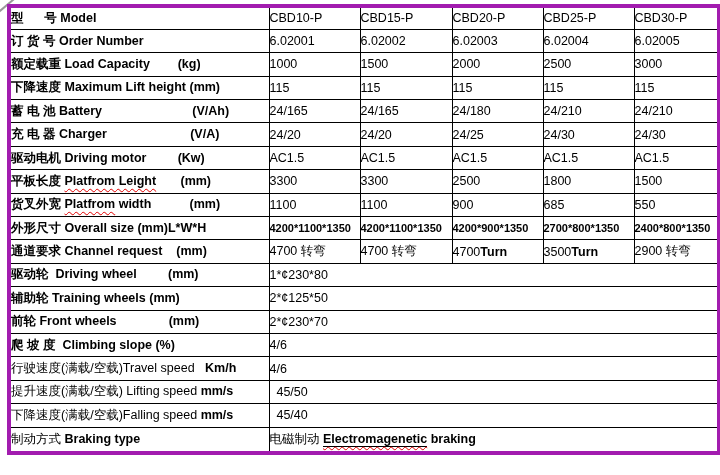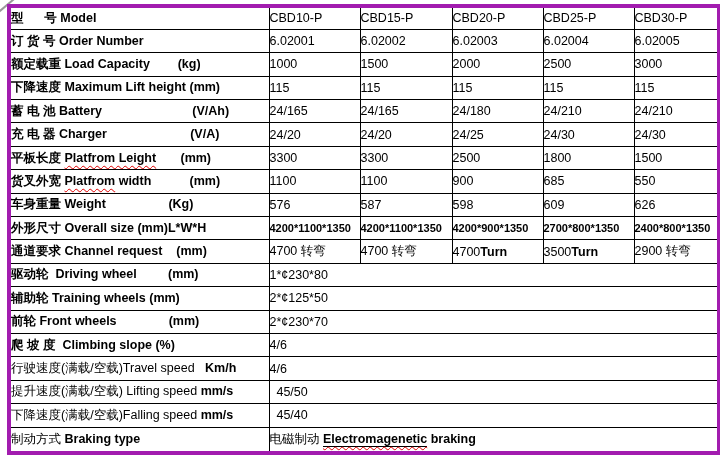--- a/index.html
+++ b/index.html
@@ -99,42 +99,42 @@
       </tr>
       <tr>
         <td class="label-cell"><span class="b">充 电 器 Charger                        (V/A)</span></td>
         <td class="value-cell"><span>24/20</span></td>
         <td class="value-cell"><span>24/20</span></td>
         <td class="value-cell"><span>24/25</span></td>
         <td class="value-cell"><span>24/30</span></td>
         <td class="value-cell"><span>24/30</span></td>
       </tr>
       <tr>
+        <td class="label-cell"><span class="b">驱动电机 Driving motor         (Kw)</span></td>
+        <td class="value-cell"><span>AC1.5</span></td>
+        <td class="value-cell"><span>AC1.5</span></td>
+        <td class="value-cell"><span>AC1.5</span></td>
+        <td class="value-cell"><span>AC1.5</span></td>
+        <td class="value-cell"><span>AC1.5</span></td>
+      </tr>
+      <tr>
         <td class="label-cell"><span class="b">平板长度 </span><span class="b sq">Platfrom Leight</span><span class="b">       (mm)</span></td>
         <td class="value-cell"><span>3300</span></td>
         <td class="value-cell"><span>3300</span></td>
         <td class="value-cell"><span>2500</span></td>
         <td class="value-cell"><span>1800</span></td>
         <td class="value-cell"><span>1500</span></td>
       </tr>
       <tr>
         <td class="label-cell"><span class="b">货叉外宽 </span><span class="b sq">Platfrom</span><span class="b"> width</span><span class="b">           (mm)</span></td>
         <td class="value-cell"><span>1100</span></td>
         <td class="value-cell"><span>1100</span></td>
         <td class="value-cell"><span>900</span></td>
         <td class="value-cell"><span>685</span></td>
         <td class="value-cell"><span>550</span></td>
-      </tr>
-      <tr>
-        <td class="label-cell"><span class="b">车身重量 Weight                  (Kg)</span></td>
-        <td class="value-cell"><span>576</span></td>
-        <td class="value-cell"><span>587</span></td>
-        <td class="value-cell"><span>598</span></td>
-        <td class="value-cell"><span>609</span></td>
-        <td class="value-cell"><span>626</span></td>
       </tr>
       <tr class="smallvals">
         <td class="label-cell"><span class="b">外形尺寸 Overall size (mm)L*W*H</span></td>
         <td class="value-cell"><span>4200*1100*1350</span></td>
         <td class="value-cell"><span>4200*1100*1350</span></td>
         <td class="value-cell"><span>4200*900*1350</span></td>
         <td class="value-cell"><span>2700*800*1350</span></td>
         <td class="value-cell"><span>2400*800*1350</span></td>
       </tr>
       <tr>

